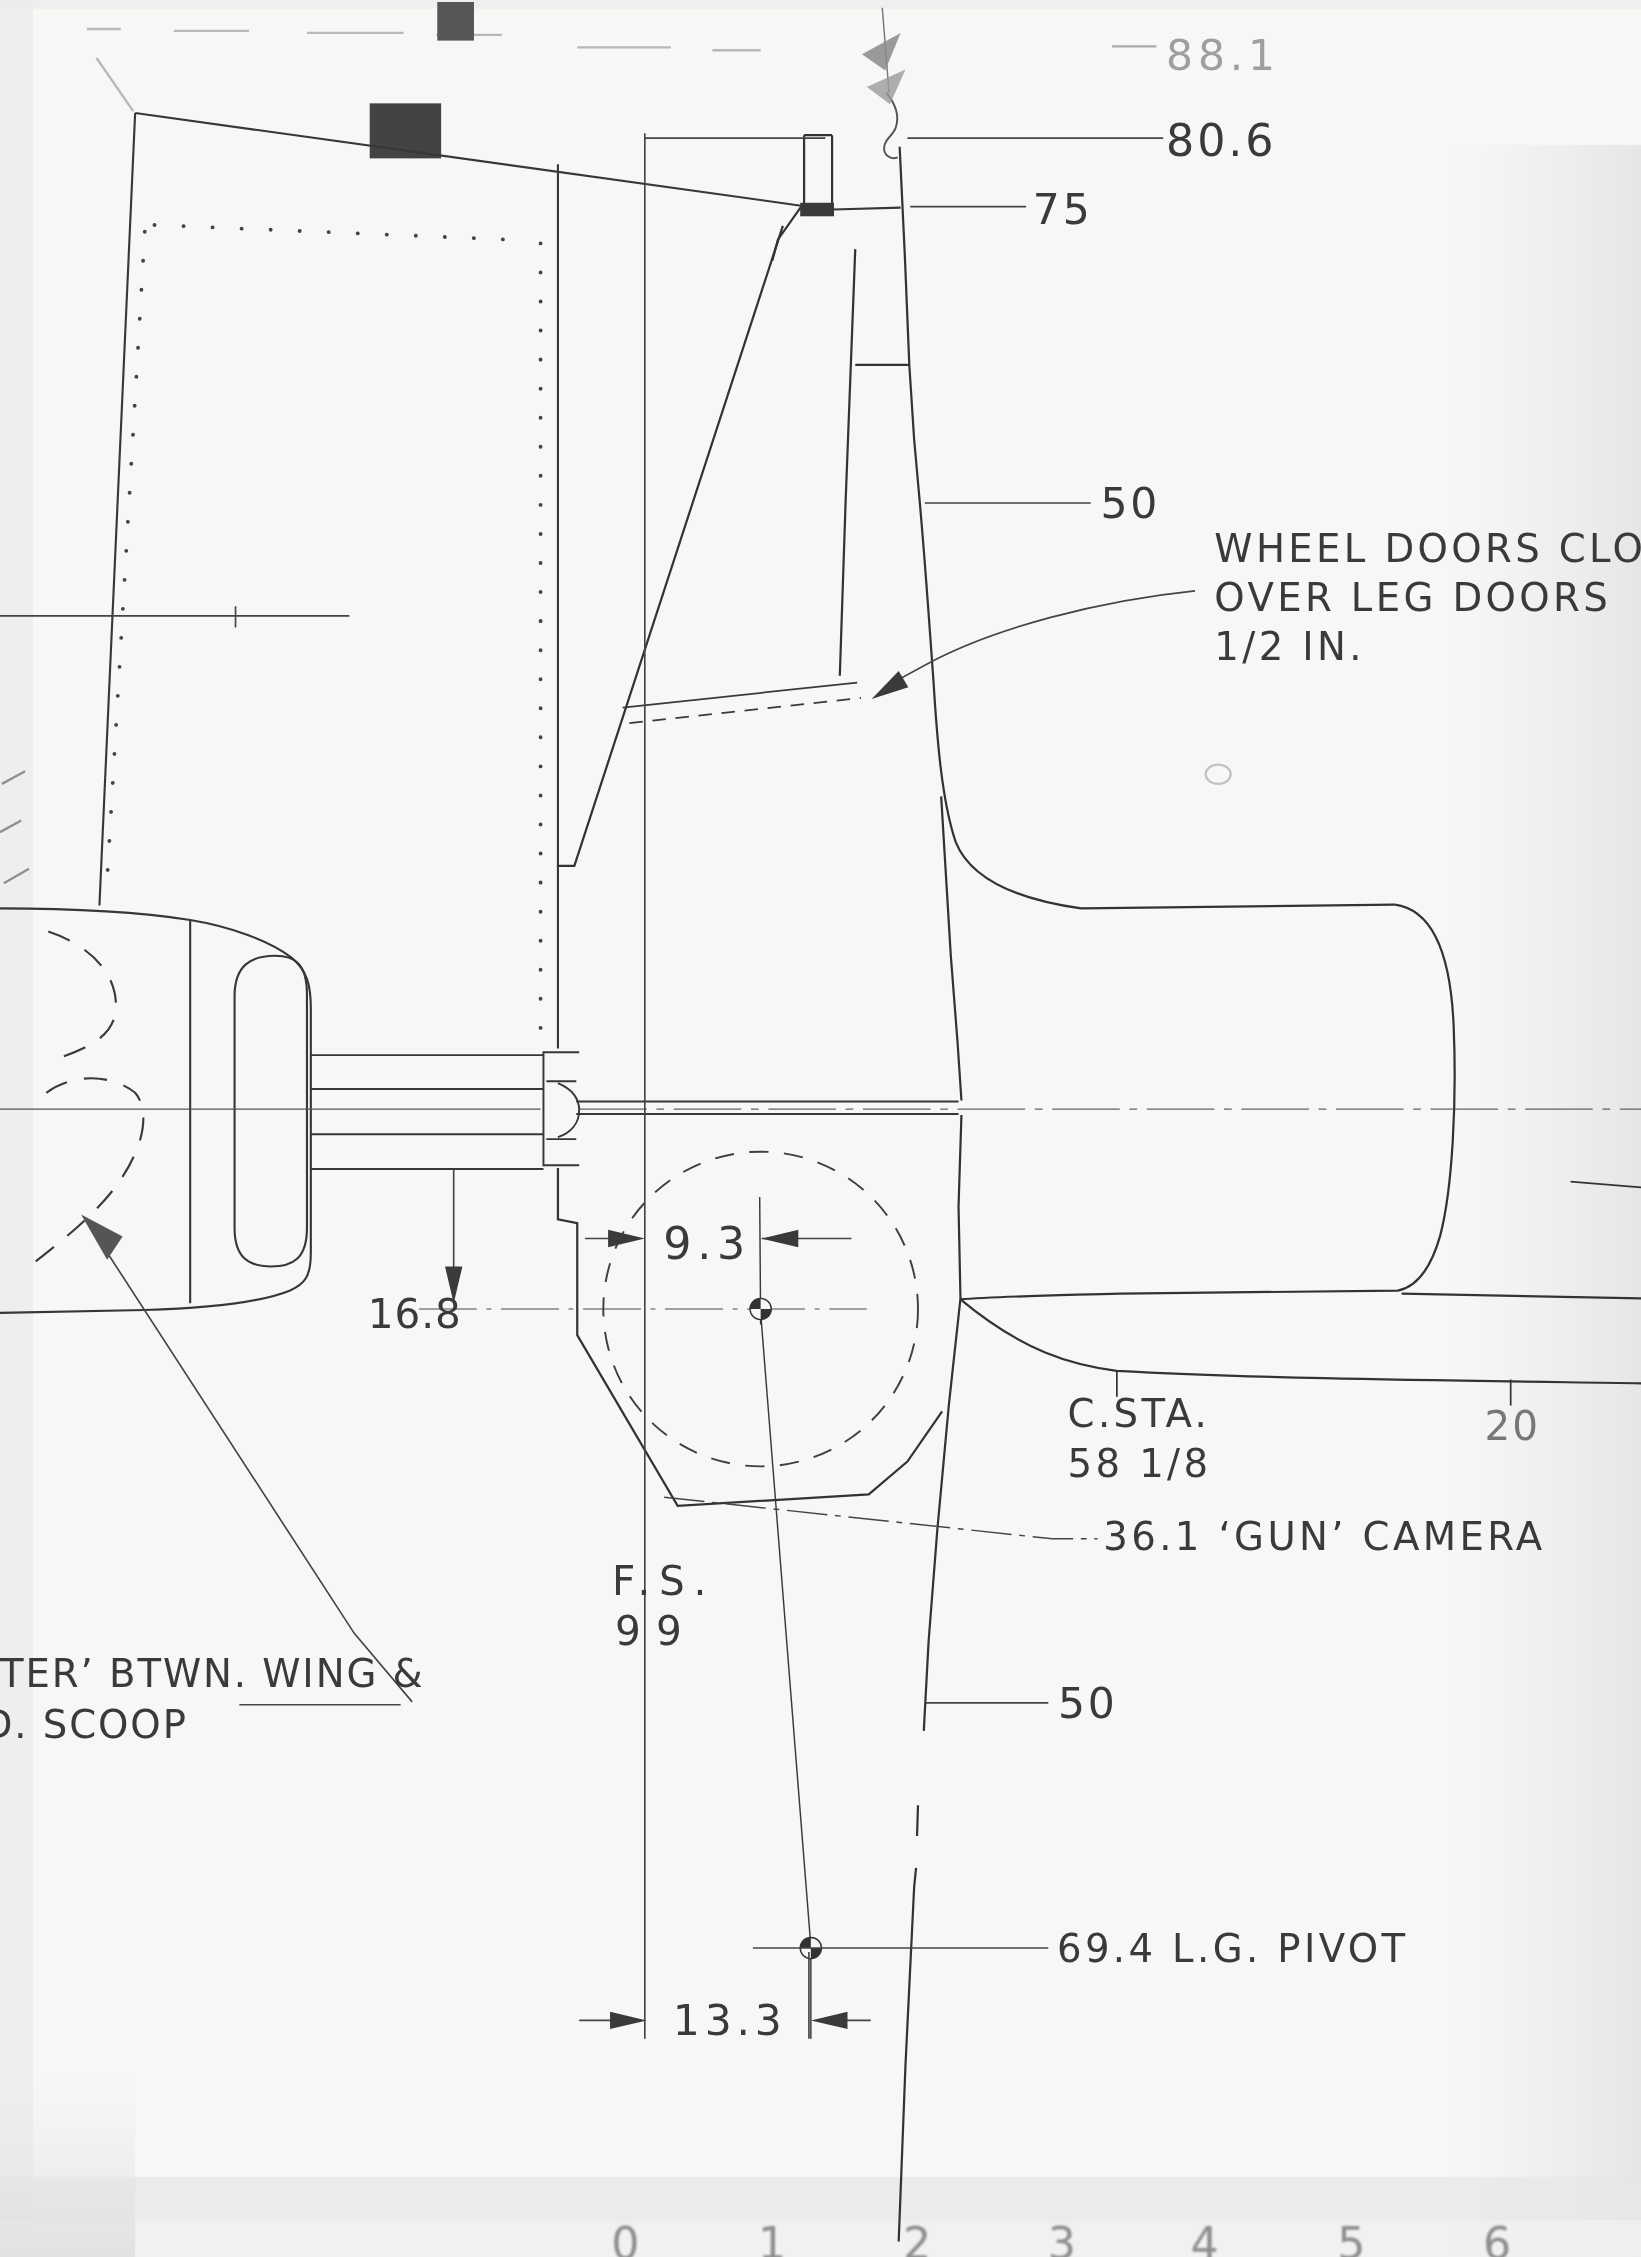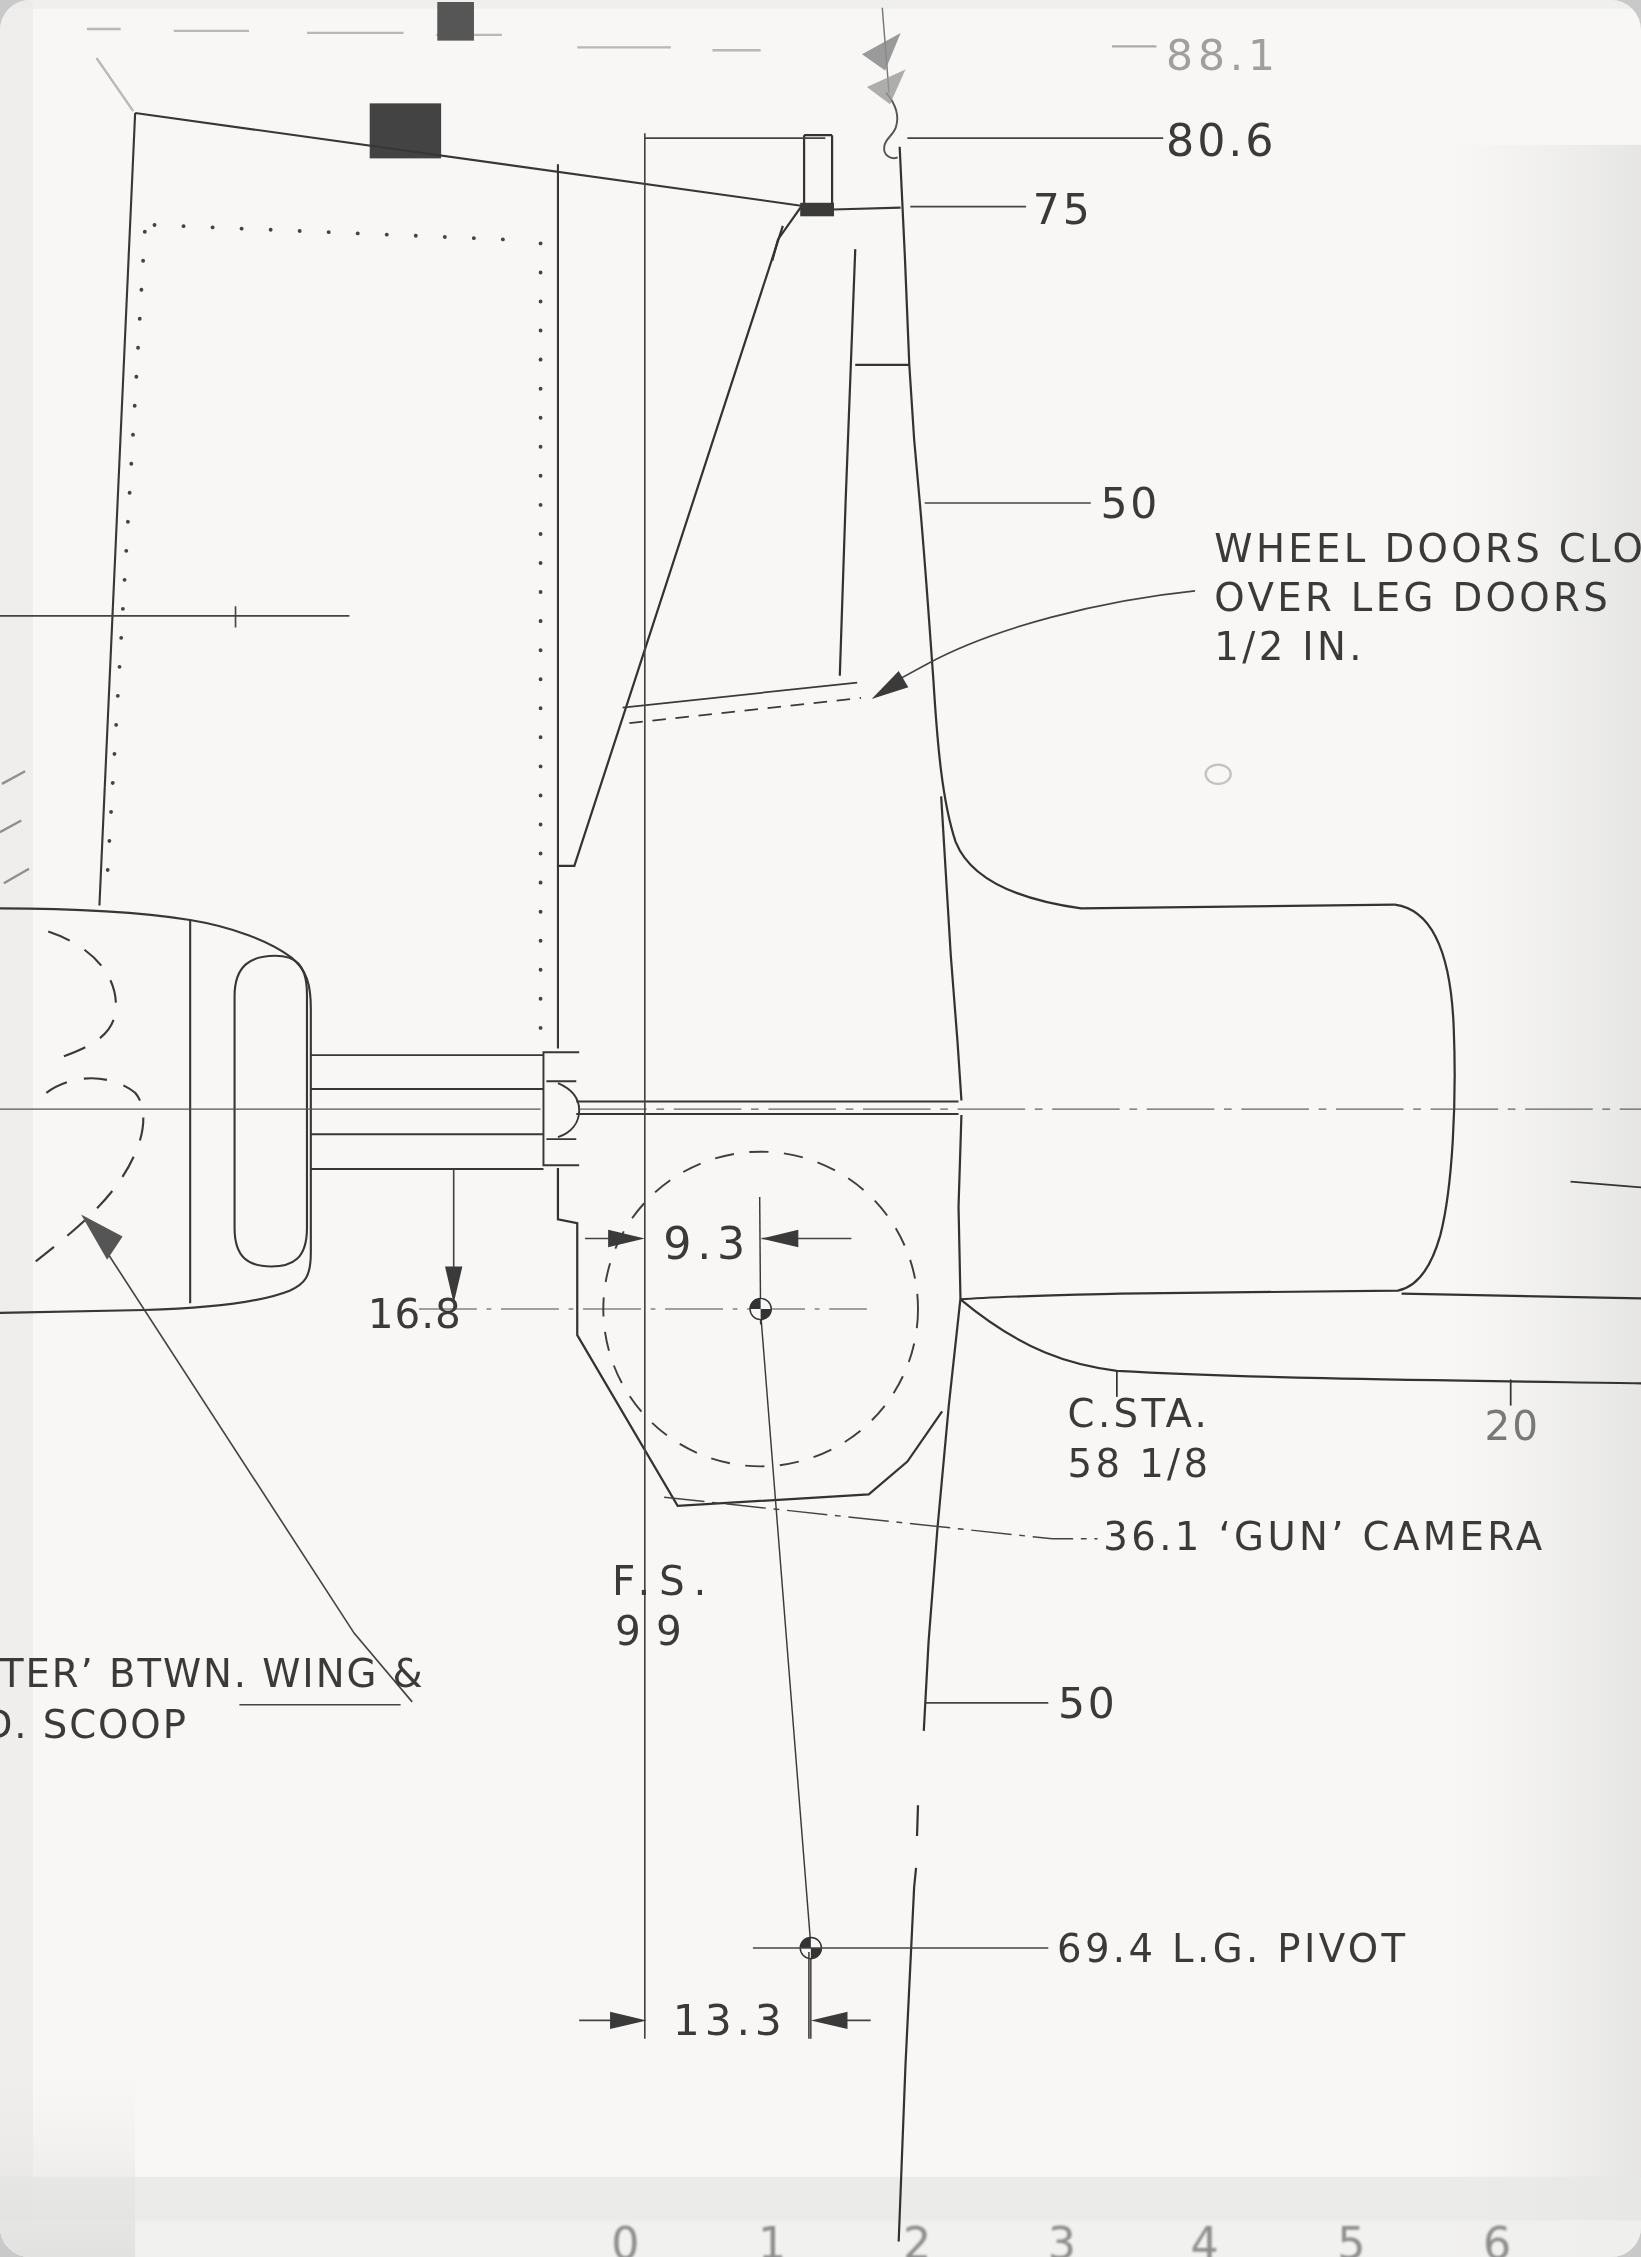--- a/index.html
+++ b/index.html
@@ -1,16 +1,16 @@
 <!DOCTYPE html>
 <html><head>
 <meta charset="utf-8">
 <style>
   html,body{margin:0;padding:0;background:#c9c9c9;}
-  #page{position:relative;width:1641px;height:2257px;background:#f8f7f5;overflow:hidden;border-radius:30px;}
+  #page{position:relative;width:1641px;height:2257px;background:#f8f7f5;overflow:hidden;}
   svg{position:absolute;left:0;top:0;}
   text{font-family:"DejaVu Sans",sans-serif;fill:#3a3a3a;}
   .lbl{letter-spacing:3px;}
   .big{font-size:44px;}
   .med{font-size:40px;letter-spacing:3.5px;}
   .faint{fill:#9f9f9f;}
   .gray{fill:#787878;}
   .ruler-digit{font-size:46px;fill:#8d8d8d;letter-spacing:0;}
 </style>
 </head>

